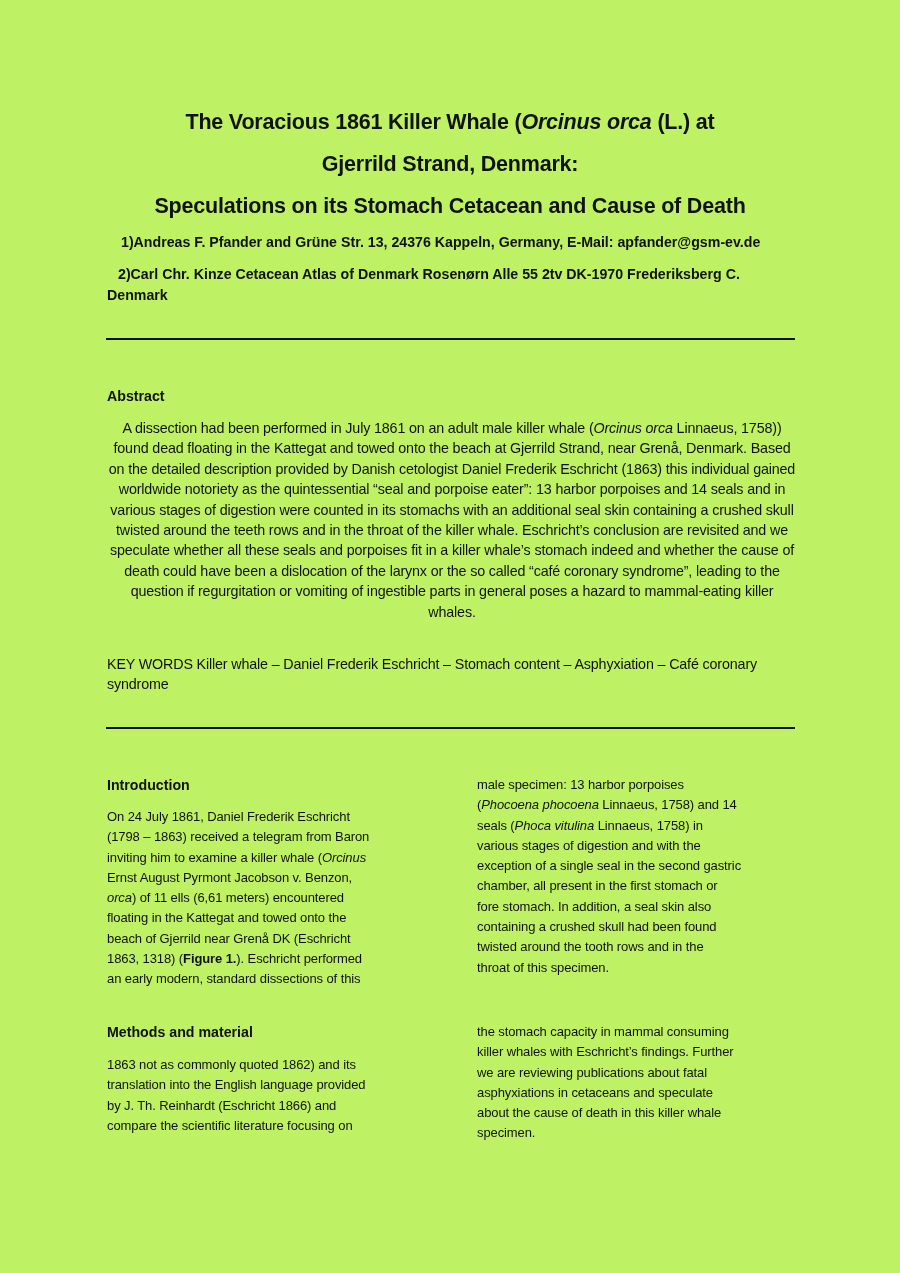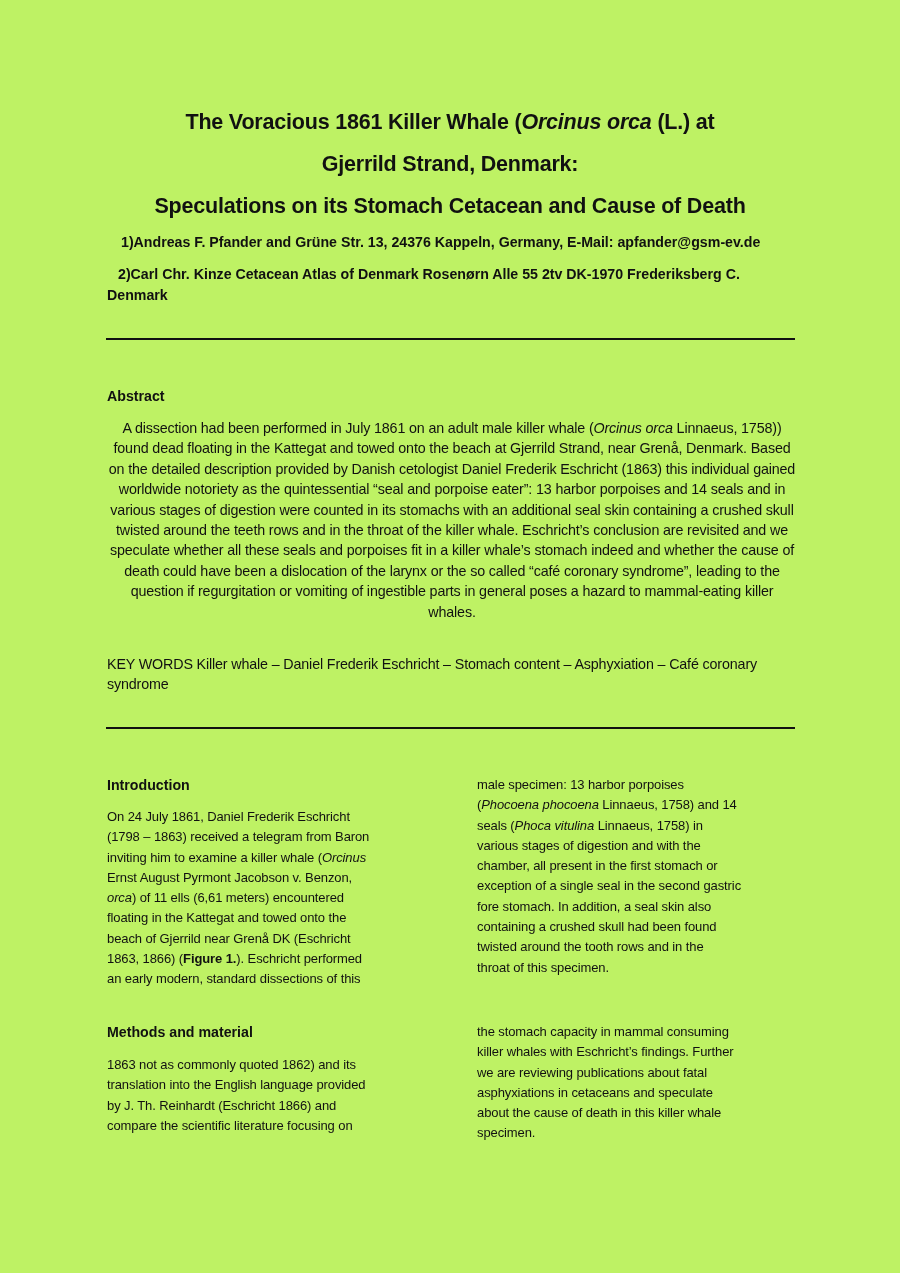--- a/index.html
+++ b/index.html
@@ -44,31 +44,31 @@
   <div class="heading" style="left:107px; top:775px;">Introduction</div>
 
   <div class="col col-left" style="top:807px;">
     <div>On 24 July 1861, Daniel Frederik Eschricht</div>
     <div>(1798 – 1863) received a telegram from Baron</div>
     <div><span>inviting him to examine a killer whale (</span><i>Orcinus</i></div>
     <div>Ernst August Pyrmont Jacobson v.  Benzon,</div>
     <div><i>orca</i><span>) of 11 ells (6,61 meters) encountered</span></div>
     <div>floating in the Kattegat and towed onto the</div>
     <div>beach of Gjerrild near Grenå DK  (Eschricht</div>
-    <div><span>1863, 1866) (</span><b>Figure 1.</b><span>).  Eschricht performed</span></div>
+    <div><span>1863, 1318) (</span><b>Figure 1.</b><span>).  Eschricht performed</span></div>
     <div>an early modern, standard dissections of this</div>
   </div>
 
   <div class="col col-right" style="top:775px;">
     <div>male specimen: 13 harbor porpoises</div>
     <div><span>(</span><i>Phocoena phocoena</i><span> Linnaeus, 1758) and 14</span></div>
     <div><span>seals (</span><i>Phoca vitulina</i><span>  Linnaeus, 1758) in</span></div>
     <div>various stages of digestion and with the</div>
+    <div>exception of a single seal in the second gastric</div>
     <div>chamber, all present in the first stomach or</div>
-    <div>exception of a single seal in the second gastric</div>
     <div>fore stomach. In addition, a seal skin also</div>
     <div>containing a crushed skull had been found</div>
     <div>twisted around the tooth rows and in the</div>
     <div>throat of this specimen.</div>
   </div>
 
   <div class="heading" style="left:107px; top:1022px;">Methods and material</div>
 
   <div class="col col-left" style="top:1055px;">
     <div>1863 not as commonly quoted 1862) and its</div>

